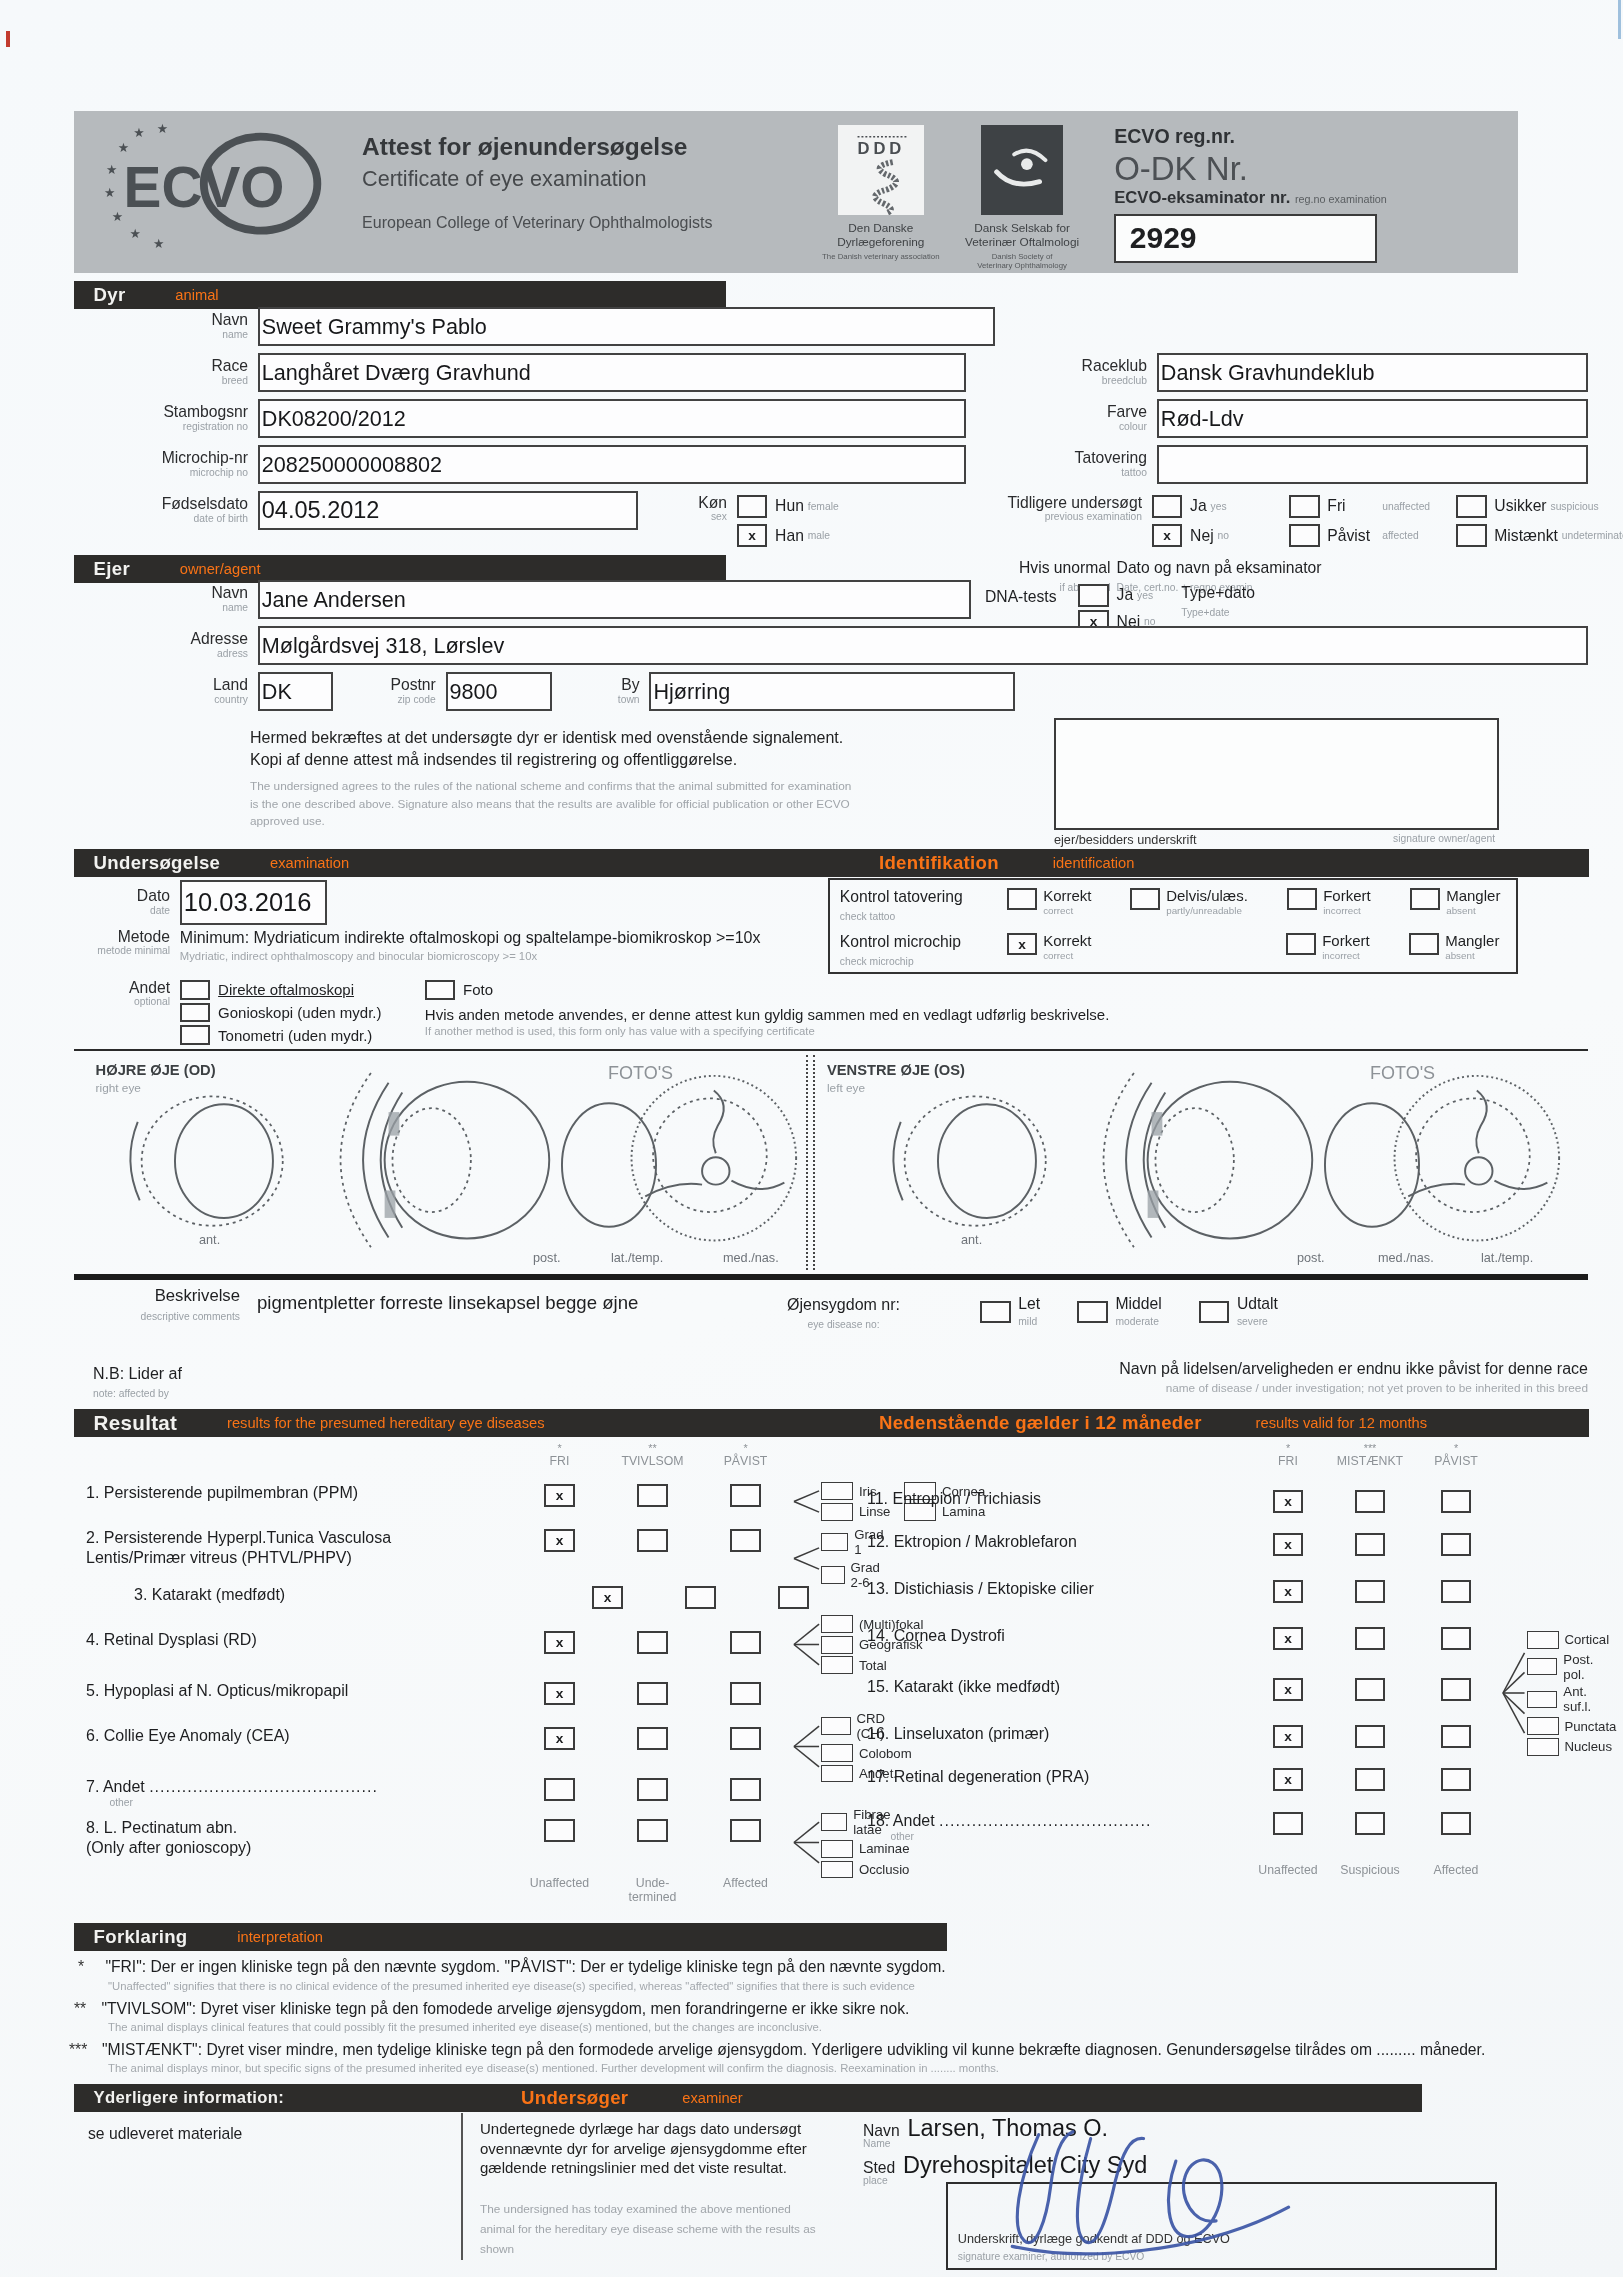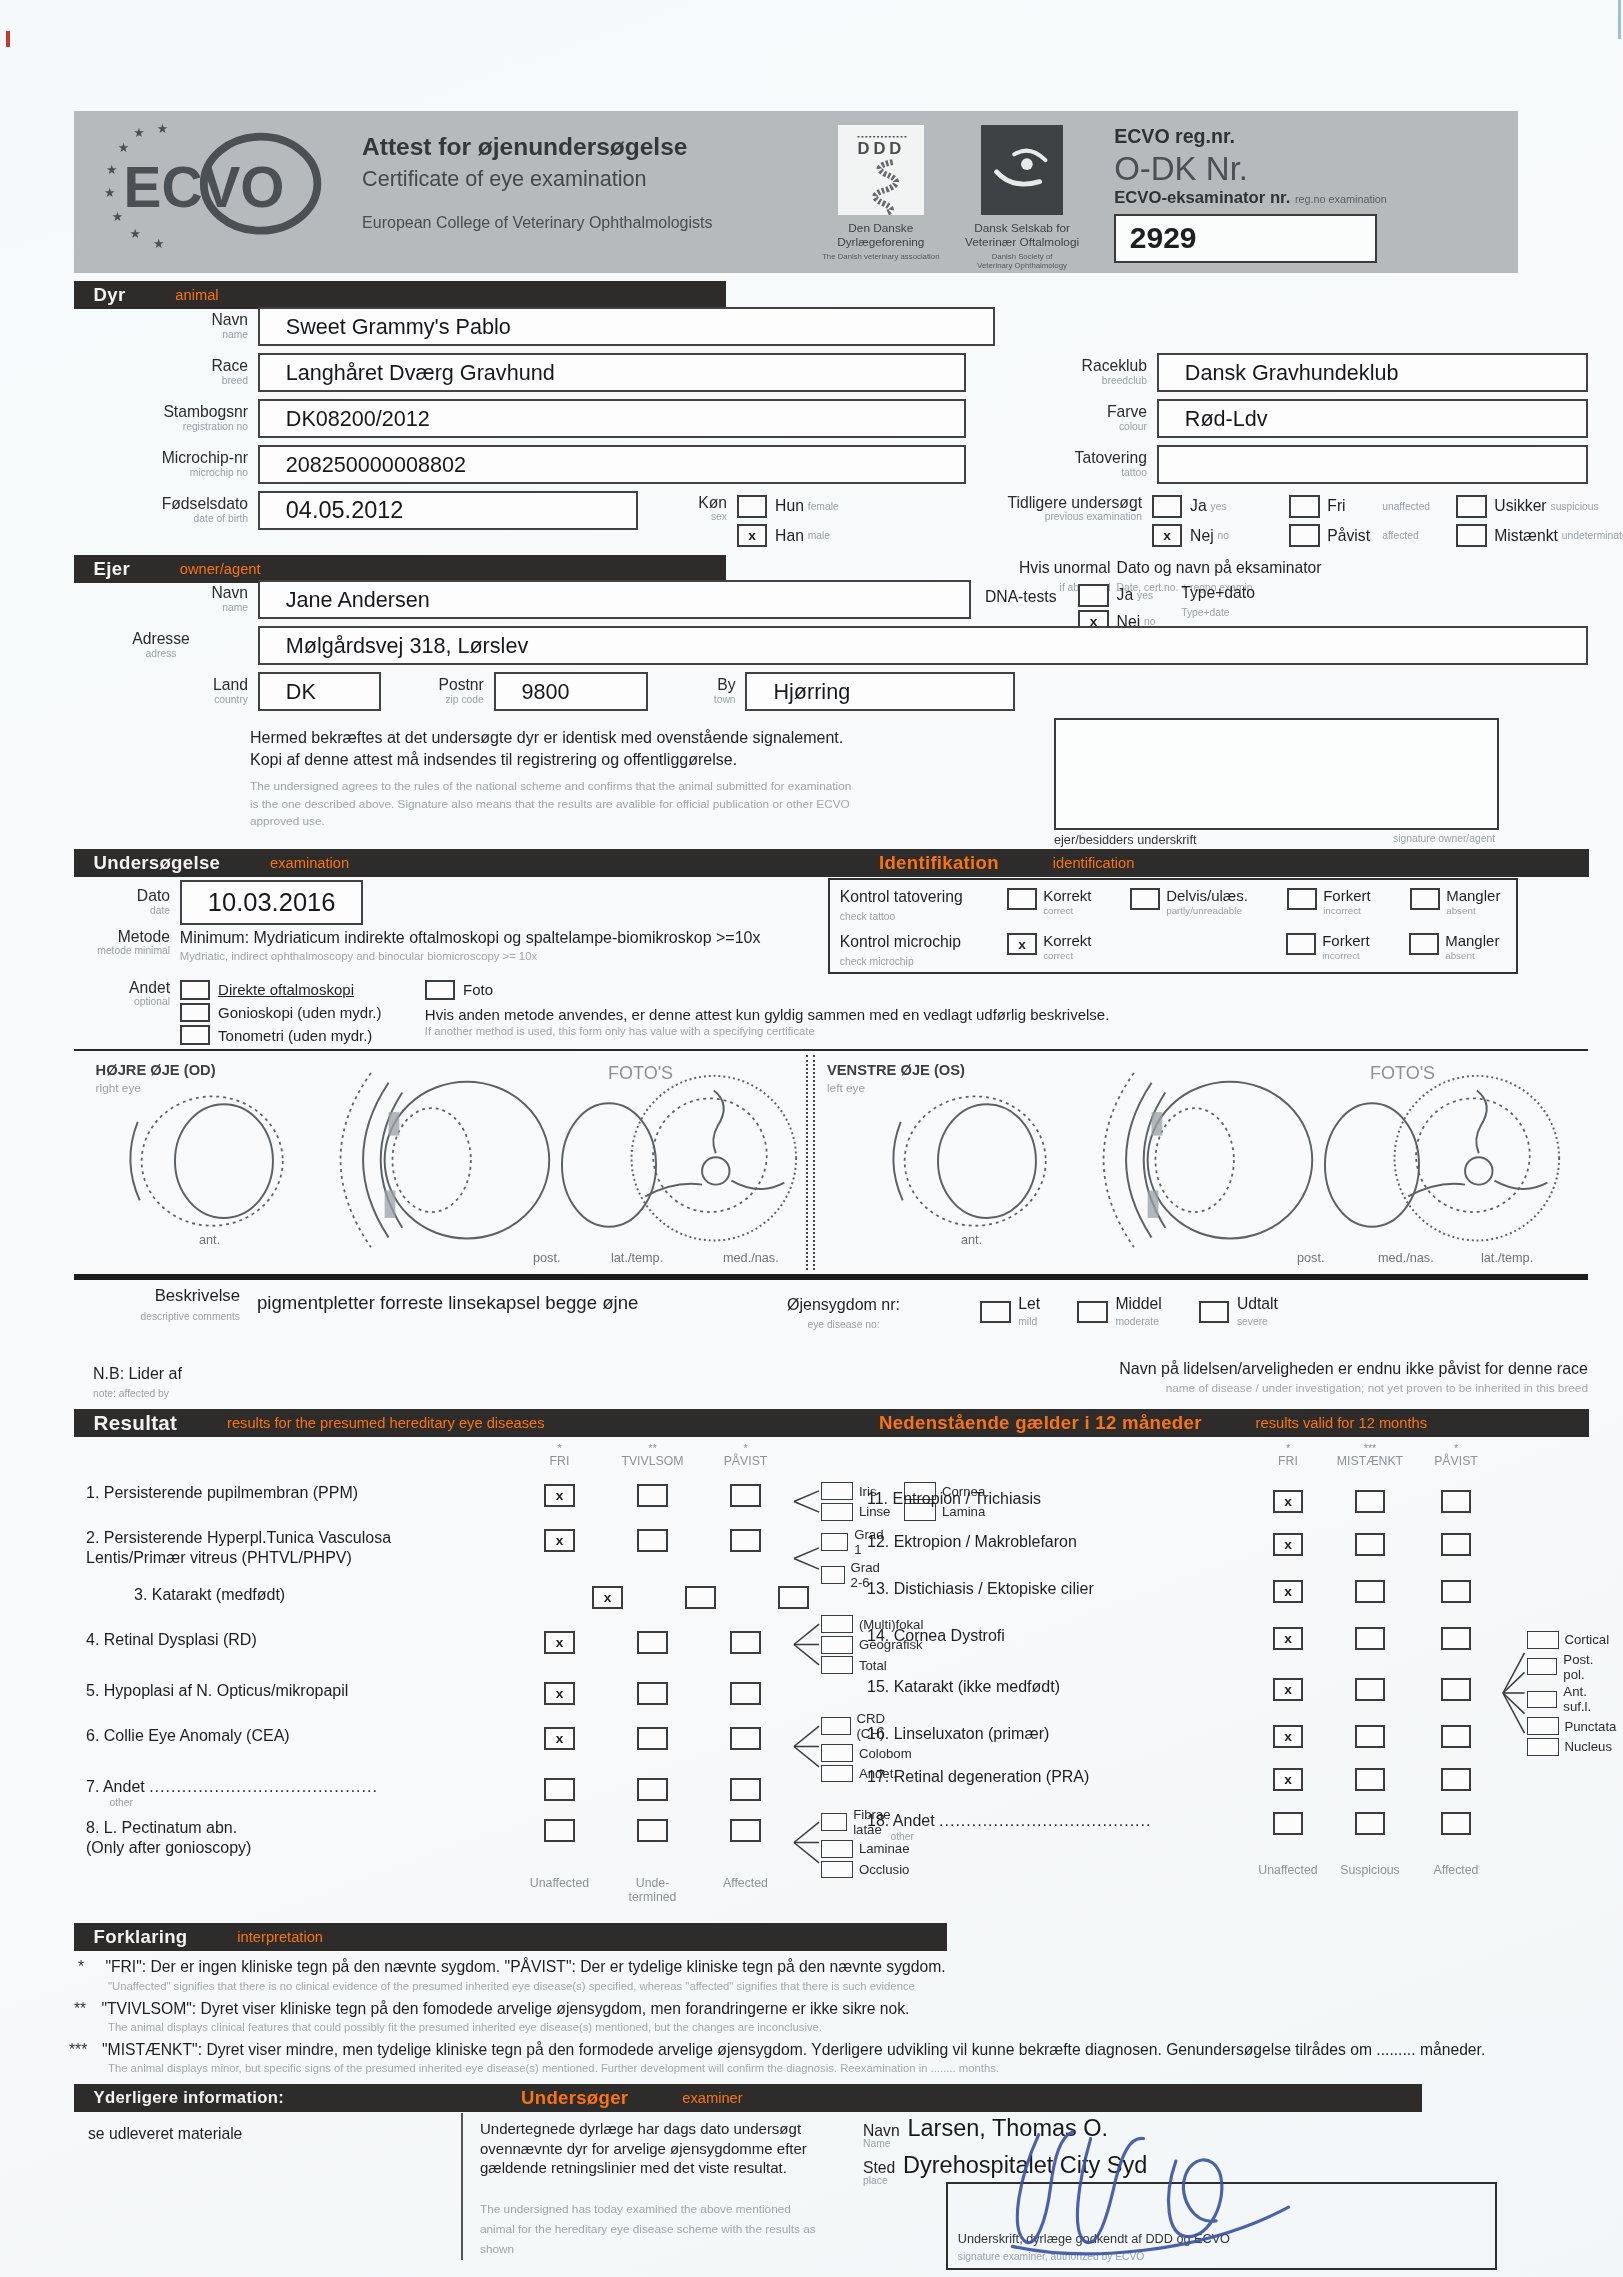--- a/index.html
+++ b/index.html
@@ -40,21 +40,21 @@
   .secbar span { font-size:14.7px; color:#f97316;margin-left:40px; }
   .secbar .seg2 { position:absolute; left:765px; display:flex; align-items:center; }
   .secbar .seg2 b { font-size:18.6px; }
 
   
   .frow { position:absolute; display:flex; align-items:center; }
   .flabel { text-align:right; padding-right:9.8px; line-height:1.05; }
   .flabel .da { font-size:15.7px; color:#2a2b2d; display:block; }
   .flabel .en { font-size:10.3px; color:#9aa0a6; display:block; margin-top:1px; }
   .fbox { border:2px solid #424242; background:#fdfdfe; height:35px; flex:1;
-          display:flex; align-items:center; padding:0 26px; font-size:21.6px; color:#17181a; }
+          display:flex; align-items:center; padding:0 2px; font-size:21.6px; color:#17181a; }
 
   
   .cb { display:inline-block; width:26.5px; height:18.6px; border:2px solid #3c3c3c; background:#fcfcfd;
         text-align:center; vertical-align:middle; }
   .cb i { font-style:normal; font-weight:bold; font-size:13.7px; line-height:18.6px; }
   .scb { display:inline-block; width:30px; height:15.7px; border:1.5px solid #3c3c3c; background:#fcfcfd; }
   .cbl { font-size:15.7px; margin:0 3.9px 0 7.8px; }
   .cble { font-size:10.3px; color:#9aa0a6; }
   .cbrow { display:flex; align-items:center; margin-bottom:6.9px; }
 
@@ -378,21 +378,21 @@
           <span class="cb"><i>x</i></span>
         <span class="cbl">Nej</span>
           <span class="cble">no</span>
         </div>
     </div>
     <div class="stack2" style="margin-left:15.7px;">
       <span class="da">Type+dato</span><br><span class="en">Type+date</span></div>
   </div>
 
   <div class="frow" style="left:74px; top:626px; width:1514px;">
-    <div class="flabel" style="flex:0 0 174px;text-align:center;">
+    <div class="flabel" style="flex:0 0 174px;">
       <span class="da">Adresse</span>
         <span class="en">adress</span>
       </div>
     <div class="fbox">
         <span>Mølgårdsvej 318, Lørslev</span>
       </div>
   </div>
 
   <div class="frow" style="left:74px; top:672px; width:941px;">
     <div class="flabel" style="flex:0 0 174px;">

